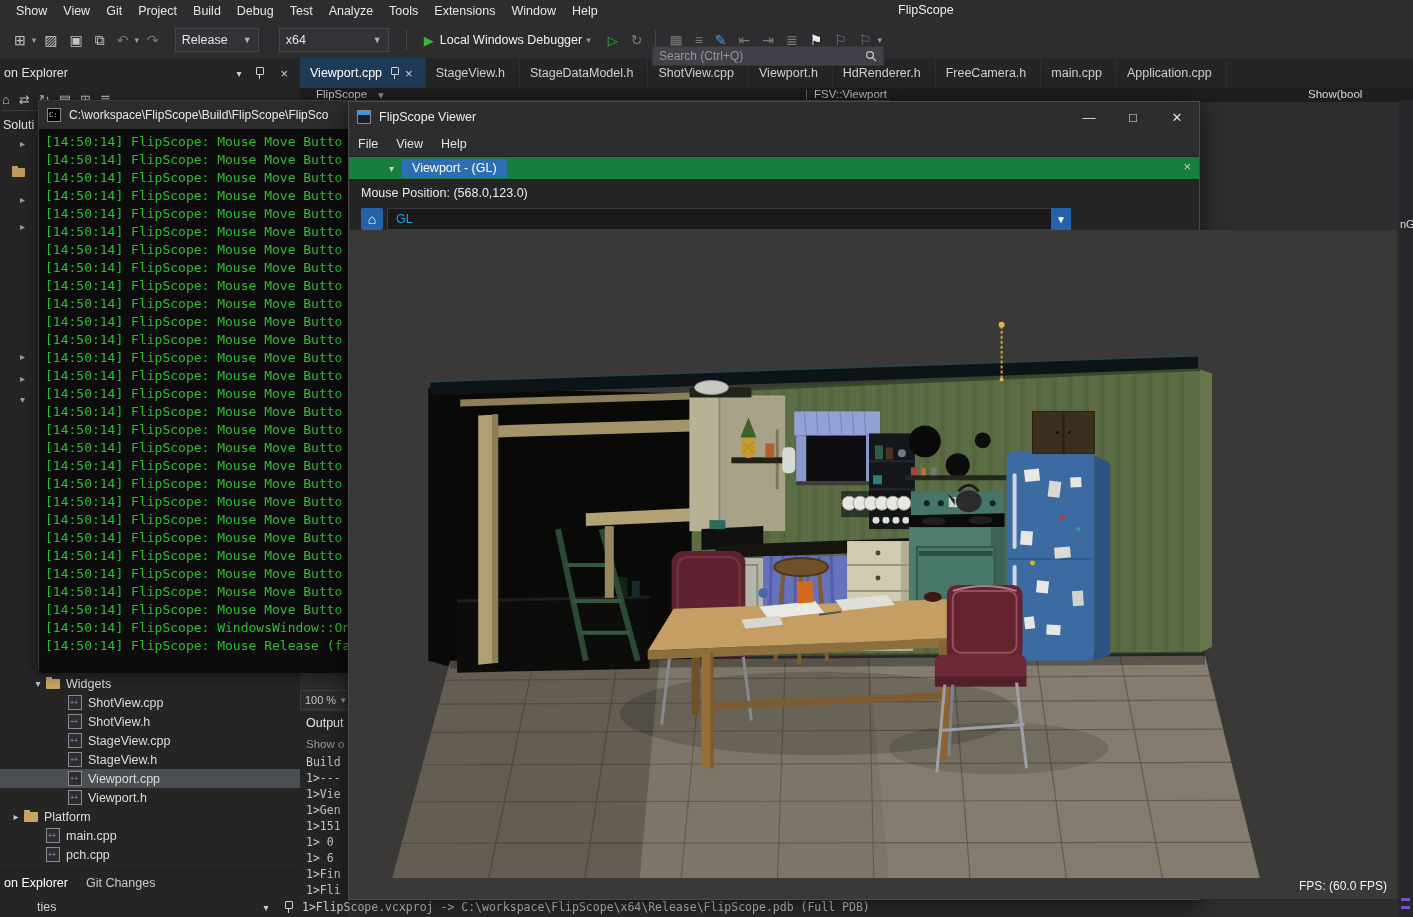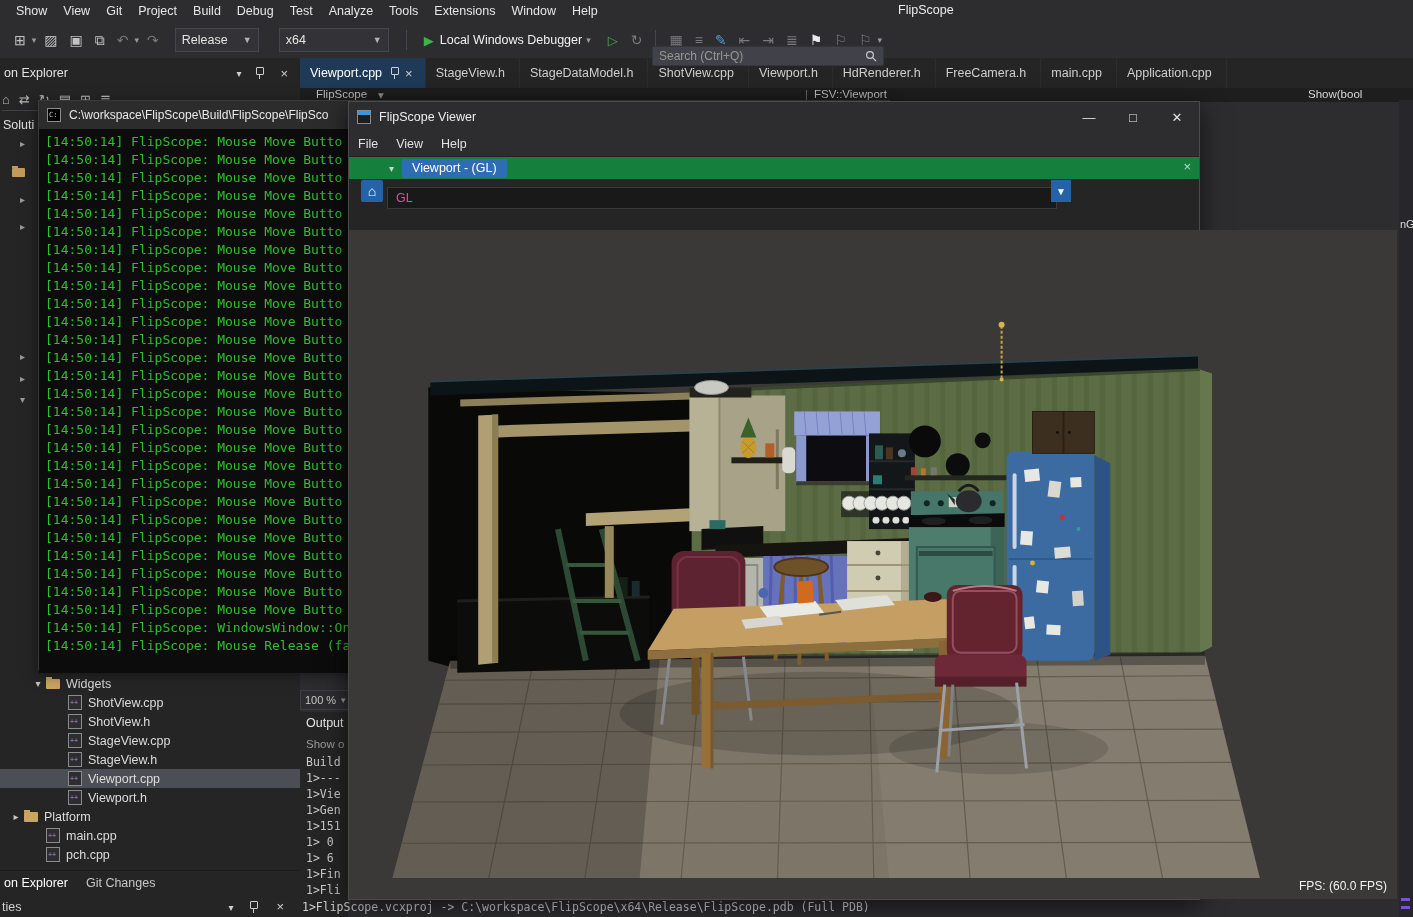--- a/index.html
+++ b/index.html
@@ -62,21 +62,21 @@
   .tree-row.selected{background:#4b4e55;}
   .chev{width:16px;color:#c5c5c5;font-size:10px;text-align:center;flex:none;}
   .ic-folder{width:14px;height:10px;background:#c8a564;border-radius:1px;position:relative;margin-right:6px;flex:none;}
   .ic-folder::before{content:"";position:absolute;left:0;top:-2px;width:6px;height:2px;background:#c8a564;}
   .ic-cpp{width:12px;height:13px;border:1px solid #8a8a8f;background:#2d2d30;margin-right:6px;position:relative;flex:none;}
   .ic-cpp::after{content:"++";position:absolute;left:1px;top:3px;font-size:7px;color:#b58cd6;line-height:7px;}
 
   #bottomtabs{position:absolute;left:0;top:812px;width:300px;height:24px;display:flex;align-items:center;gap:18px;padding-left:4px;border-top:1px solid #1c1c1f;}
   #bottomtabs .bt{color:#c8c8c8;}
   #bottomtabs .bt.active{color:#ffffff;}
-  #propstrip{position:absolute;left:0;top:838px;width:300px;height:21px;display:flex;align-items:center;}
+  #propstrip{position:absolute;left:0;top:838px;width:300px;height:21px;display:flex;align-items:center;padding-left:35px;}
   #propstrip .t{color:#d0d0d0;padding-left:2px;flex:1;}
   #propstrip .ic{display:flex;gap:12px;padding-right:14px;align-items:center;}
 
   
   #zoombox{left:300px;top:690px;width:50px;height:18px;background:#2d2d30;border:1px solid #3f3f46;color:#c8c8c8;
            font-size:11px;display:flex;align-items:center;justify-content:center;gap:3px;z-index:1;}
   #outputcol{left:300px;top:712px;width:48px;height:205px;background:#252526;overflow:hidden;z-index:1;}
   #output-tab{color:#e8e8e8;font-size:12.5px;padding:4px 0 2px 6px;}
   #output-show{color:#9a9a9a;font-size:11.5px;padding:6px 0 4px 6px;white-space:nowrap;}
   .out-line{font-family:"DejaVu Sans Mono",monospace;font-size:11.5px;line-height:16px;color:#c8c8c8;padding-left:6px;white-space:nowrap;}
@@ -104,22 +104,22 @@
   .vmenu-item{padding:0 9px;color:#e2e2e2;}
   #v-panelheader{height:22px;background:#15803d;display:flex;align-items:center;position:relative;padding-left:32px;}
   #v-panel-chev{margin-left:8px;}
   #v-paneltab{margin-left:8px;background:#2e6db4;color:#ffffff;padding:2px 10px 3px 10px;font-size:12.5px;}
   #v-panel-close{position:absolute;right:6px;top:2px;}
   #v-mouserow{height:28px;display:flex;align-items:center;}
   #v-mousepos{margin-left:12px;color:#ececec;}
   #v-comborow{height:24px;position:relative;}
   #v-home{position:absolute;left:12px;top:1px;width:22px;height:22px;background:#2463a8;border-radius:2px;color:#fff;
           display:flex;align-items:center;justify-content:center;font-size:14px;}
-  #v-combo{position:absolute;left:38px;top:8px;width:660px;height:20px;background:#191919;border:1px solid #3a3a3e;
-           color:#ec4899;display:flex;align-items:center;padding-left:8px;}
+  #v-combo{position:absolute;left:38px;top:1px;width:660px;height:20px;background:#191919;border:1px solid #3a3a3e;
+           color:#0ea5e9;display:flex;align-items:center;padding-left:8px;}
   #v-combobtn{position:absolute;left:702px;top:1px;width:20px;height:22px;background:#2463a8;color:#fff;font-size:10px;
               display:flex;align-items:center;justify-content:center;}
   #v-viewport{position:absolute;left:0;top:128px;width:1048px;height:669px;background:#3a3938;overflow:hidden;}
   #v-fps{position:absolute;right:10px;bottom:6px;color:#f2f2f2;font-size:12px;z-index:2;}
 </style>
 </head>
 <body>
 
 <div class="abs" id="menubar">
   <div id="menubar-items">
@@ -401,20 +401,23 @@
       <span id="viewer-menu" style="display:flex">
         <span class="vmenu-item">File</span>
         <span class="vmenu-item">View</span>
         <span class="vmenu-item">Help</span>
       </span>
     </div>
   <div id="v-panelheader">
     <span id="v-panel-chev" class="chev-dn"></span>
     <span id="v-paneltab">Viewport - (GL)</span>
     <span id="v-panel-close" class="x-glyph"></span>
+  </div>
+  <div id="v-mouserow">
+    <span id="v-mousepos">Mouse Position: (568.0,123.0)</span>
   </div>
   <div id="v-comborow">
     <span id="v-home">⌂</span>
     <span id="v-combo">
         <span>GL</span>
       </span>
     <span id="v-combobtn">▼</span>
   </div>
 
   <div id="v-viewport">

